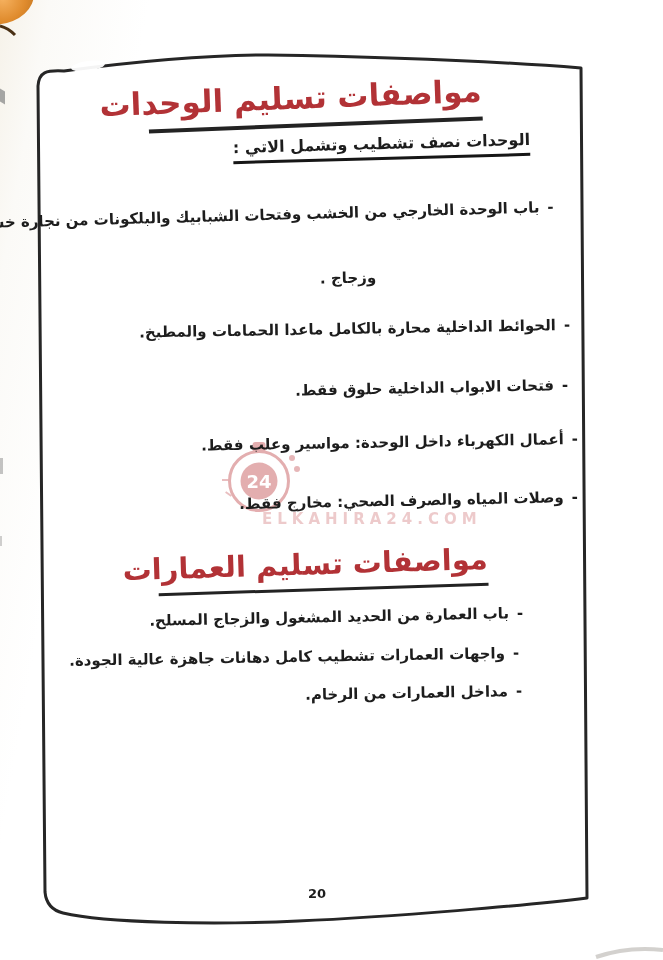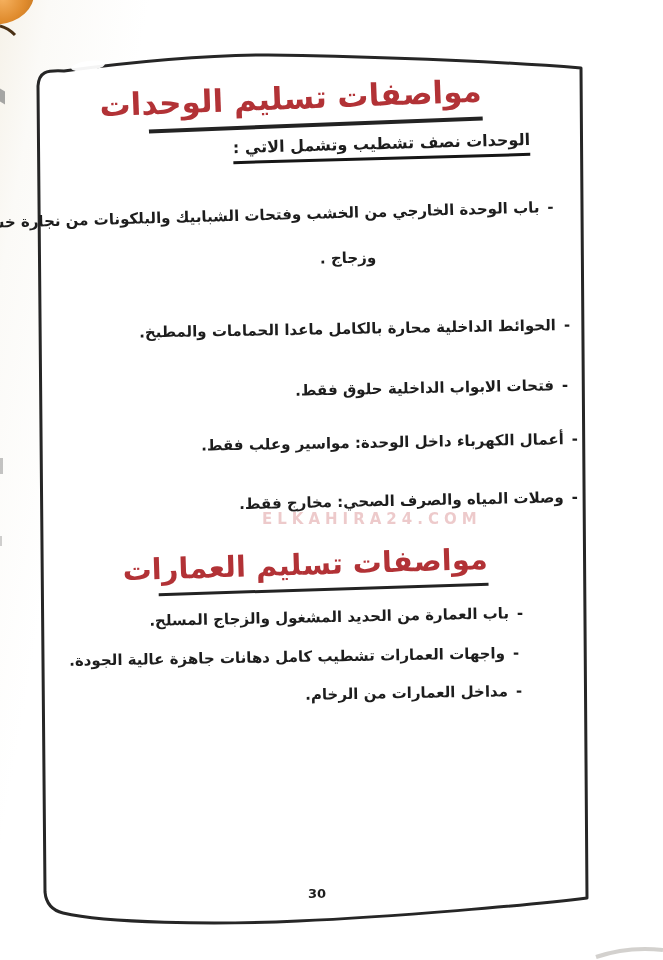--- a/index.html
+++ b/index.html
@@ -59,32 +59,40 @@
 
   <svg class="layer" width="663" height="960" viewBox="0 0 663 960">
     <path d="M 38 86 C 39 72 46 70 64 71 C 140 61 212 55 268 55 C 390 57 506 62 581 68 L 587 898
              C 532 905 392 917 298 921 C 212 925 106 923 63 913 C 51 910 46 903 45 892 Z" fill="#ffffff" stroke="#262626" stroke-width="3" stroke-linejoin="round"></path>
     <ellipse cx="88" cy="66" rx="17" ry="5" fill="#ffffff" opacity="0.95" transform="rotate(-8 88 66)"></ellipse>
     <path d="M 0 26 Q 8 28 15 35" stroke="#4a3014" stroke-width="3" fill="none"></path>
     <path d="M 596 957 Q 628 946 663 950" stroke="#c8c6c2" stroke-width="4" fill="none" opacity="0.8"></path>
   </svg>
 
   <div id="watermark">
+    <div class="watch">
+      <div class="watch-crown"></div>
+      <div class="watch-face">24</div>
+      <div class="watch-dot d1"></div>
+      <div class="watch-dot d2"></div>
+      <div class="watch-tick t1"></div>
+      <div class="watch-tick t2"></div>
+    </div>
     <div class="wm-caption">ELKAHIRA24.COM</div>
   </div>
 
   <div class="txt h-red" style="left:148px;top:80px;width:334px;transform:rotate(-2.2deg);">مواصفات تسليم الوحدات</div>
 
   <div class="txt sub" style="right:133px;top:134px;transform:rotate(-1.6deg);">الوحدات نصف تشطيب وتشمل الاتي :</div>
 
   <div class="txt bullet" style="top:198px;right:110px;transform:rotate(-1.6deg);transform-origin:right top;">
     <span class="dash">-</span><span>باب الوحدة الخارجي من الخشب وفتحات الشبابيك والبلكونات من نجارة خشب شيش</span>
   </div>
 
-  <div class="txt bullet" style="top:249px;right:287px;transform:rotate(-1deg);margin-left:7px;">
+  <div class="txt bullet" style="top:269px;right:287px;transform:rotate(-1deg);margin-left:7px;">
     <span>وزجاج .</span>
   </div>
 
   <div class="txt bullet" style="top:316px;right:93px;transform:rotate(-1deg);transform-origin:right top;">
     <span class="dash">-</span><span>الحوائط الداخلية محارة بالكامل ماعدا الحمامات والمطبخ.</span>
   </div>
 
   <div class="txt bullet" style="top:376px;right:95px;transform:rotate(-1.2deg);transform-origin:right top;">
     <span class="dash">-</span><span>فتحات الابواب الداخلية حلوق فقط.</span>
   </div>
@@ -104,15 +112,15 @@
   </div>
 
   <div class="txt bullet" style="top:644px;right:144px;transform:rotate(-1deg);transform-origin:right top;">
     <span class="dash">-</span><span>واجهات العمارات تشطيب كامل دهانات جاهزة عالية الجودة.</span>
   </div>
 
   <div class="txt bullet" style="top:682px;right:141px;transform:rotate(-1deg);transform-origin:right top;">
     <span class="dash">-</span><span>مداخل العمارات من الرخام.</span>
   </div>
 
-  <div class="txt pagenum" style="left:308px;top:886px;">30</div>
+  <div class="txt pagenum" style="left:308px;top:886px;">20</div>
 
 </div>
 
 </body></html>

